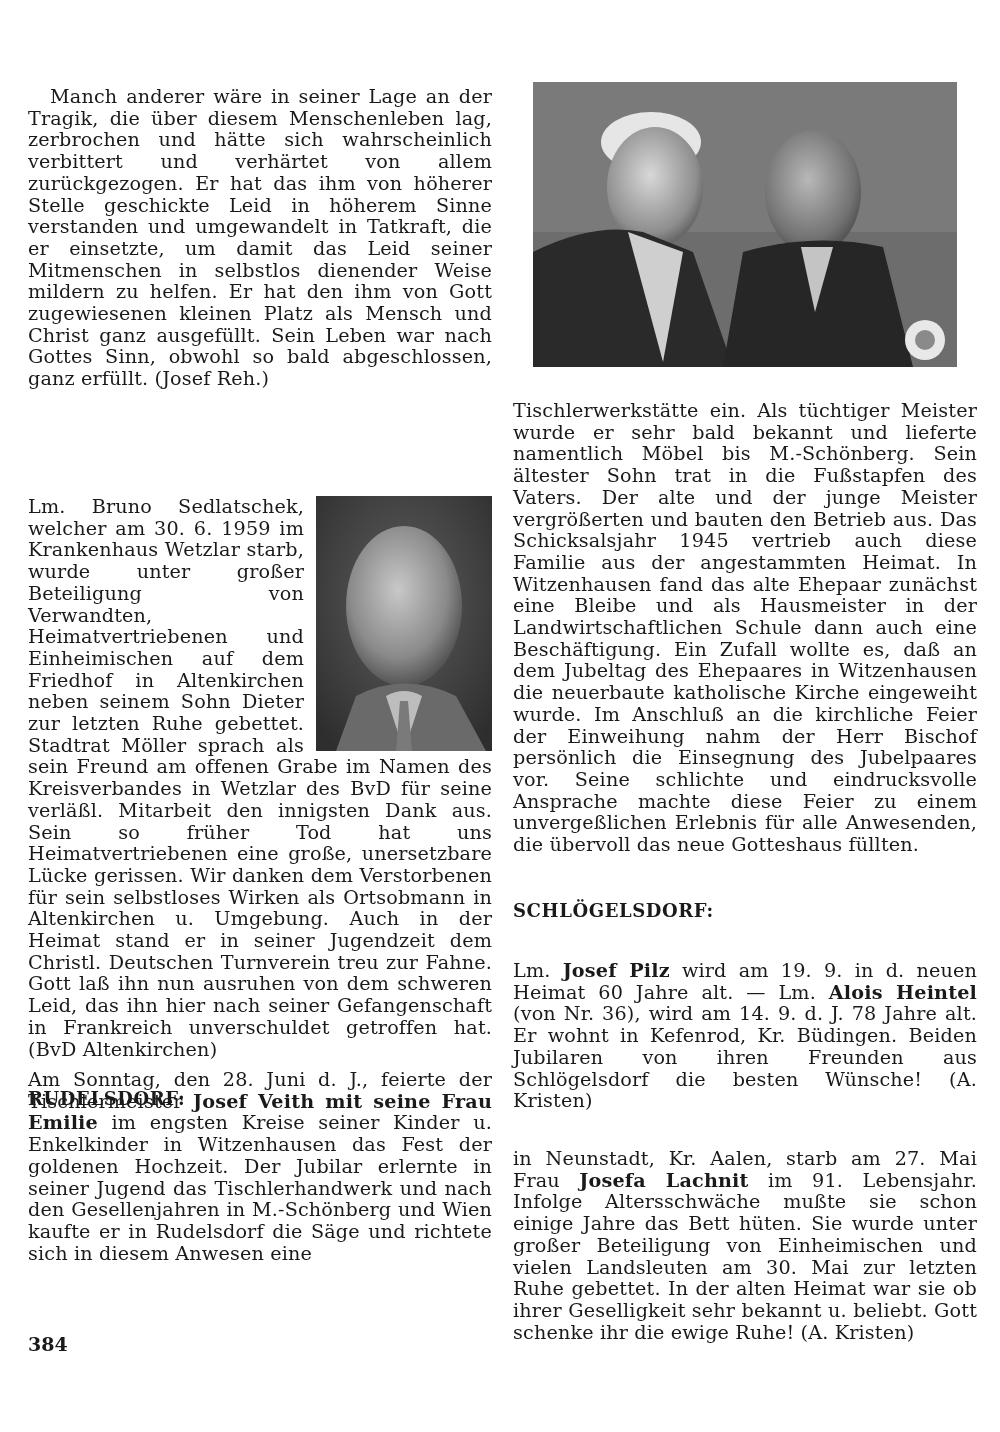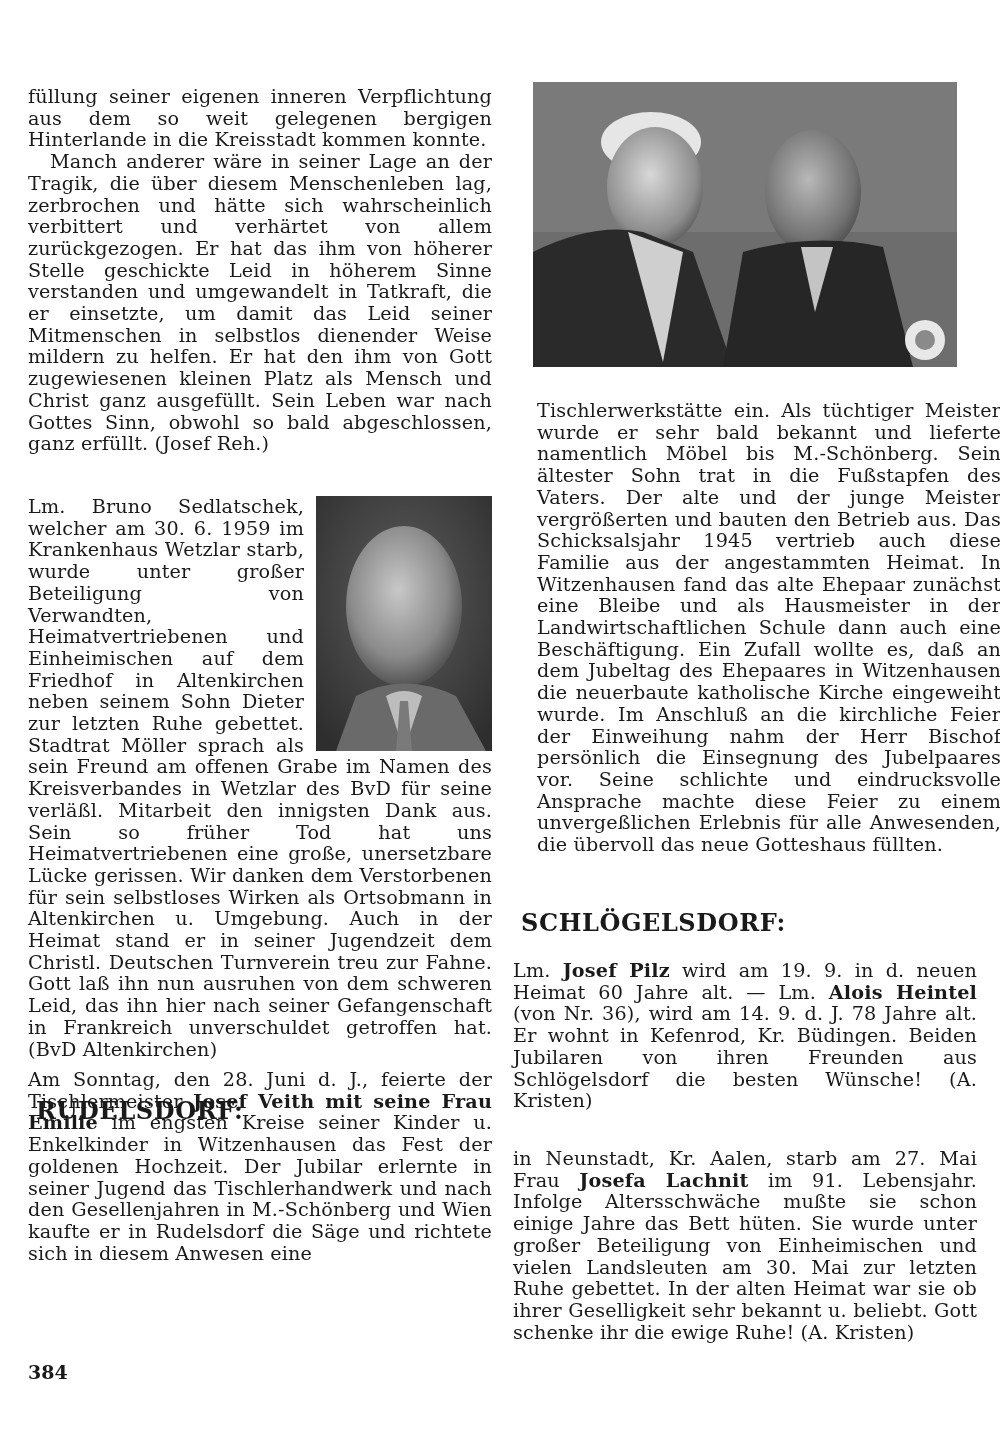--- a/index.html
+++ b/index.html
@@ -26,58 +26,56 @@
       font-size: 19.2px;
       line-height: 21.7px;
       text-align: justify;
       margin: 0;
       letter-spacing: 0.15px;
     }
     .indent { text-indent: 22px; }
     .bold { font-weight: bold; }
     .heading {
       font-weight: bold;
-      font-size: 24px;
+      font-size: 18px;
       letter-spacing: 0.6px;
-      margin: 8px;
+      margin: 0;
       position: absolute;
       text-align: right;
     }
     .block { position: absolute; left: 0; width: 464px; }
     .photo {
       position: absolute;
       background: #4a4a4a;
       overflow: hidden;
     }
     .page-number {
       position: absolute;
       left: 28px;
       top: 1333px;
       font-weight: bold;
       font-size: 19px;
       font-family: "DejaVu Serif", serif;
-      margin-top: 28px;
     }
     .float-photo {
       float: right;
       width: 176px;
       height: 255px;
       margin: 0 0 4px 12px;
       position: relative;
       background: #444;
       overflow: hidden;
     }
   </style>
 </head>
 <body>
 
 <div class="col col-left">
 
   <div class="block" style="top:86px;">
-    <p class="txt">füllung seiner eigenen inneren Verpflichtung aus dem so weit gelegenen bergigen Hinterlande in die Kreisstadt kommen konnte.</p>
     <p class="txt indent">Manch anderer wäre in seiner Lage an der Tragik, die über diesem Menschenleben lag, zerbrochen und hätte sich wahrscheinlich verbittert und verhärtet von allem zurückgezogen. Er hat das ihm von höherer Stelle geschickte Leid in höherem Sinne verstanden und umgewandelt in Tatkraft, die er einsetzte, um damit das Leid seiner Mitmenschen in selbstlos dienender Weise mildern zu helfen. Er hat den ihm von Gott zugewiesenen kleinen Platz als Mensch und Christ ganz ausgefüllt. Sein Leben war nach Gottes Sinn, obwohl so bald abgeschlossen, ganz erfüllt. (Josef Reh.)</p>
   </div>
 
   <div class="block" style="top:496px;">
     <div class="float-photo" title="Portrait of Bruno Sedlatschek">
       <svg width="176" height="255" viewBox="0 0 176 255">
         <defs>
           <radialGradient id="bg1" cx="50%" cy="40%" r="70%">
             <stop offset="0%" stop-color="#5e5e5e"></stop>
             <stop offset="100%" stop-color="#2e2e2e"></stop>
@@ -135,21 +133,21 @@
 
       <ellipse cx="280" cy="110" rx="48" ry="62" fill="url(#f2)"></ellipse>
       <path d="M190 285 L210 170 Q280 150 350 165 L380 285 Z" fill="#262626"></path>
       <path d="M268 165 L282 230 L300 165 Z" fill="#c4c4c4"></path>
 
       <circle cx="392" cy="258" r="20" fill="#e8e8e8"></circle>
       <circle cx="392" cy="258" r="10" fill="#8a8a8a"></circle>
     </svg>
   </div>
 
-  <div class="block" style="top:400px;margin-left:24px;">
+  <div class="block" style="top:400px;">
     <p class="txt">Tischlerwerkstätte ein. Als tüchtiger Meister wurde er sehr bald bekannt und lieferte namentlich Möbel bis M.-Schönberg. Sein ältester Sohn trat in die Fußstapfen des Vaters. Der alte und der junge Meister vergrößerten und bauten den Betrieb aus. Das Schicksalsjahr 1945 vertrieb auch diese Familie aus der angestammten Heimat. In Witzenhausen fand das alte Ehepaar zunächst eine Bleibe und als Hausmeister in der Landwirtschaftlichen Schule dann auch eine Beschäftigung. Ein Zufall wollte es, daß an dem Jubeltag des Ehepaares in Witzenhausen die neuerbaute katholische Kirche eingeweiht wurde. Im Anschluß an die kirchliche Feier der Einweihung nahm der Herr Bischof persönlich die Einsegnung des Jubelpaares vor. Seine schlichte und eindrucksvolle Ansprache machte diese Feier zu einem unvergeßlichen Erlebnis für alle Anwesenden, die übervoll das neue Gotteshaus füllten.</p>
   </div>
 
   <div class="heading" style="top:900px; left:0;">SCHLÖGELSDORF:</div>
 
   <div class="block" style="top:960px;">
     <p class="txt">
       <span>Lm. </span><span class="bold">Josef Pilz</span><span> wird am 19. 9. in d. neuen Heimat 60 Jahre alt. — Lm. </span><span class="bold">Alois Heintel</span><span> (von Nr. 36), wird am 14. 9. d. J. 78 Jahre alt. Er wohnt in Kefenrod, Kr. Büdingen. Beiden Jubilaren von ihren Freunden aus Schlögelsdorf die besten Wünsche! (A. Kristen)</span>
     </p>
   </div>

